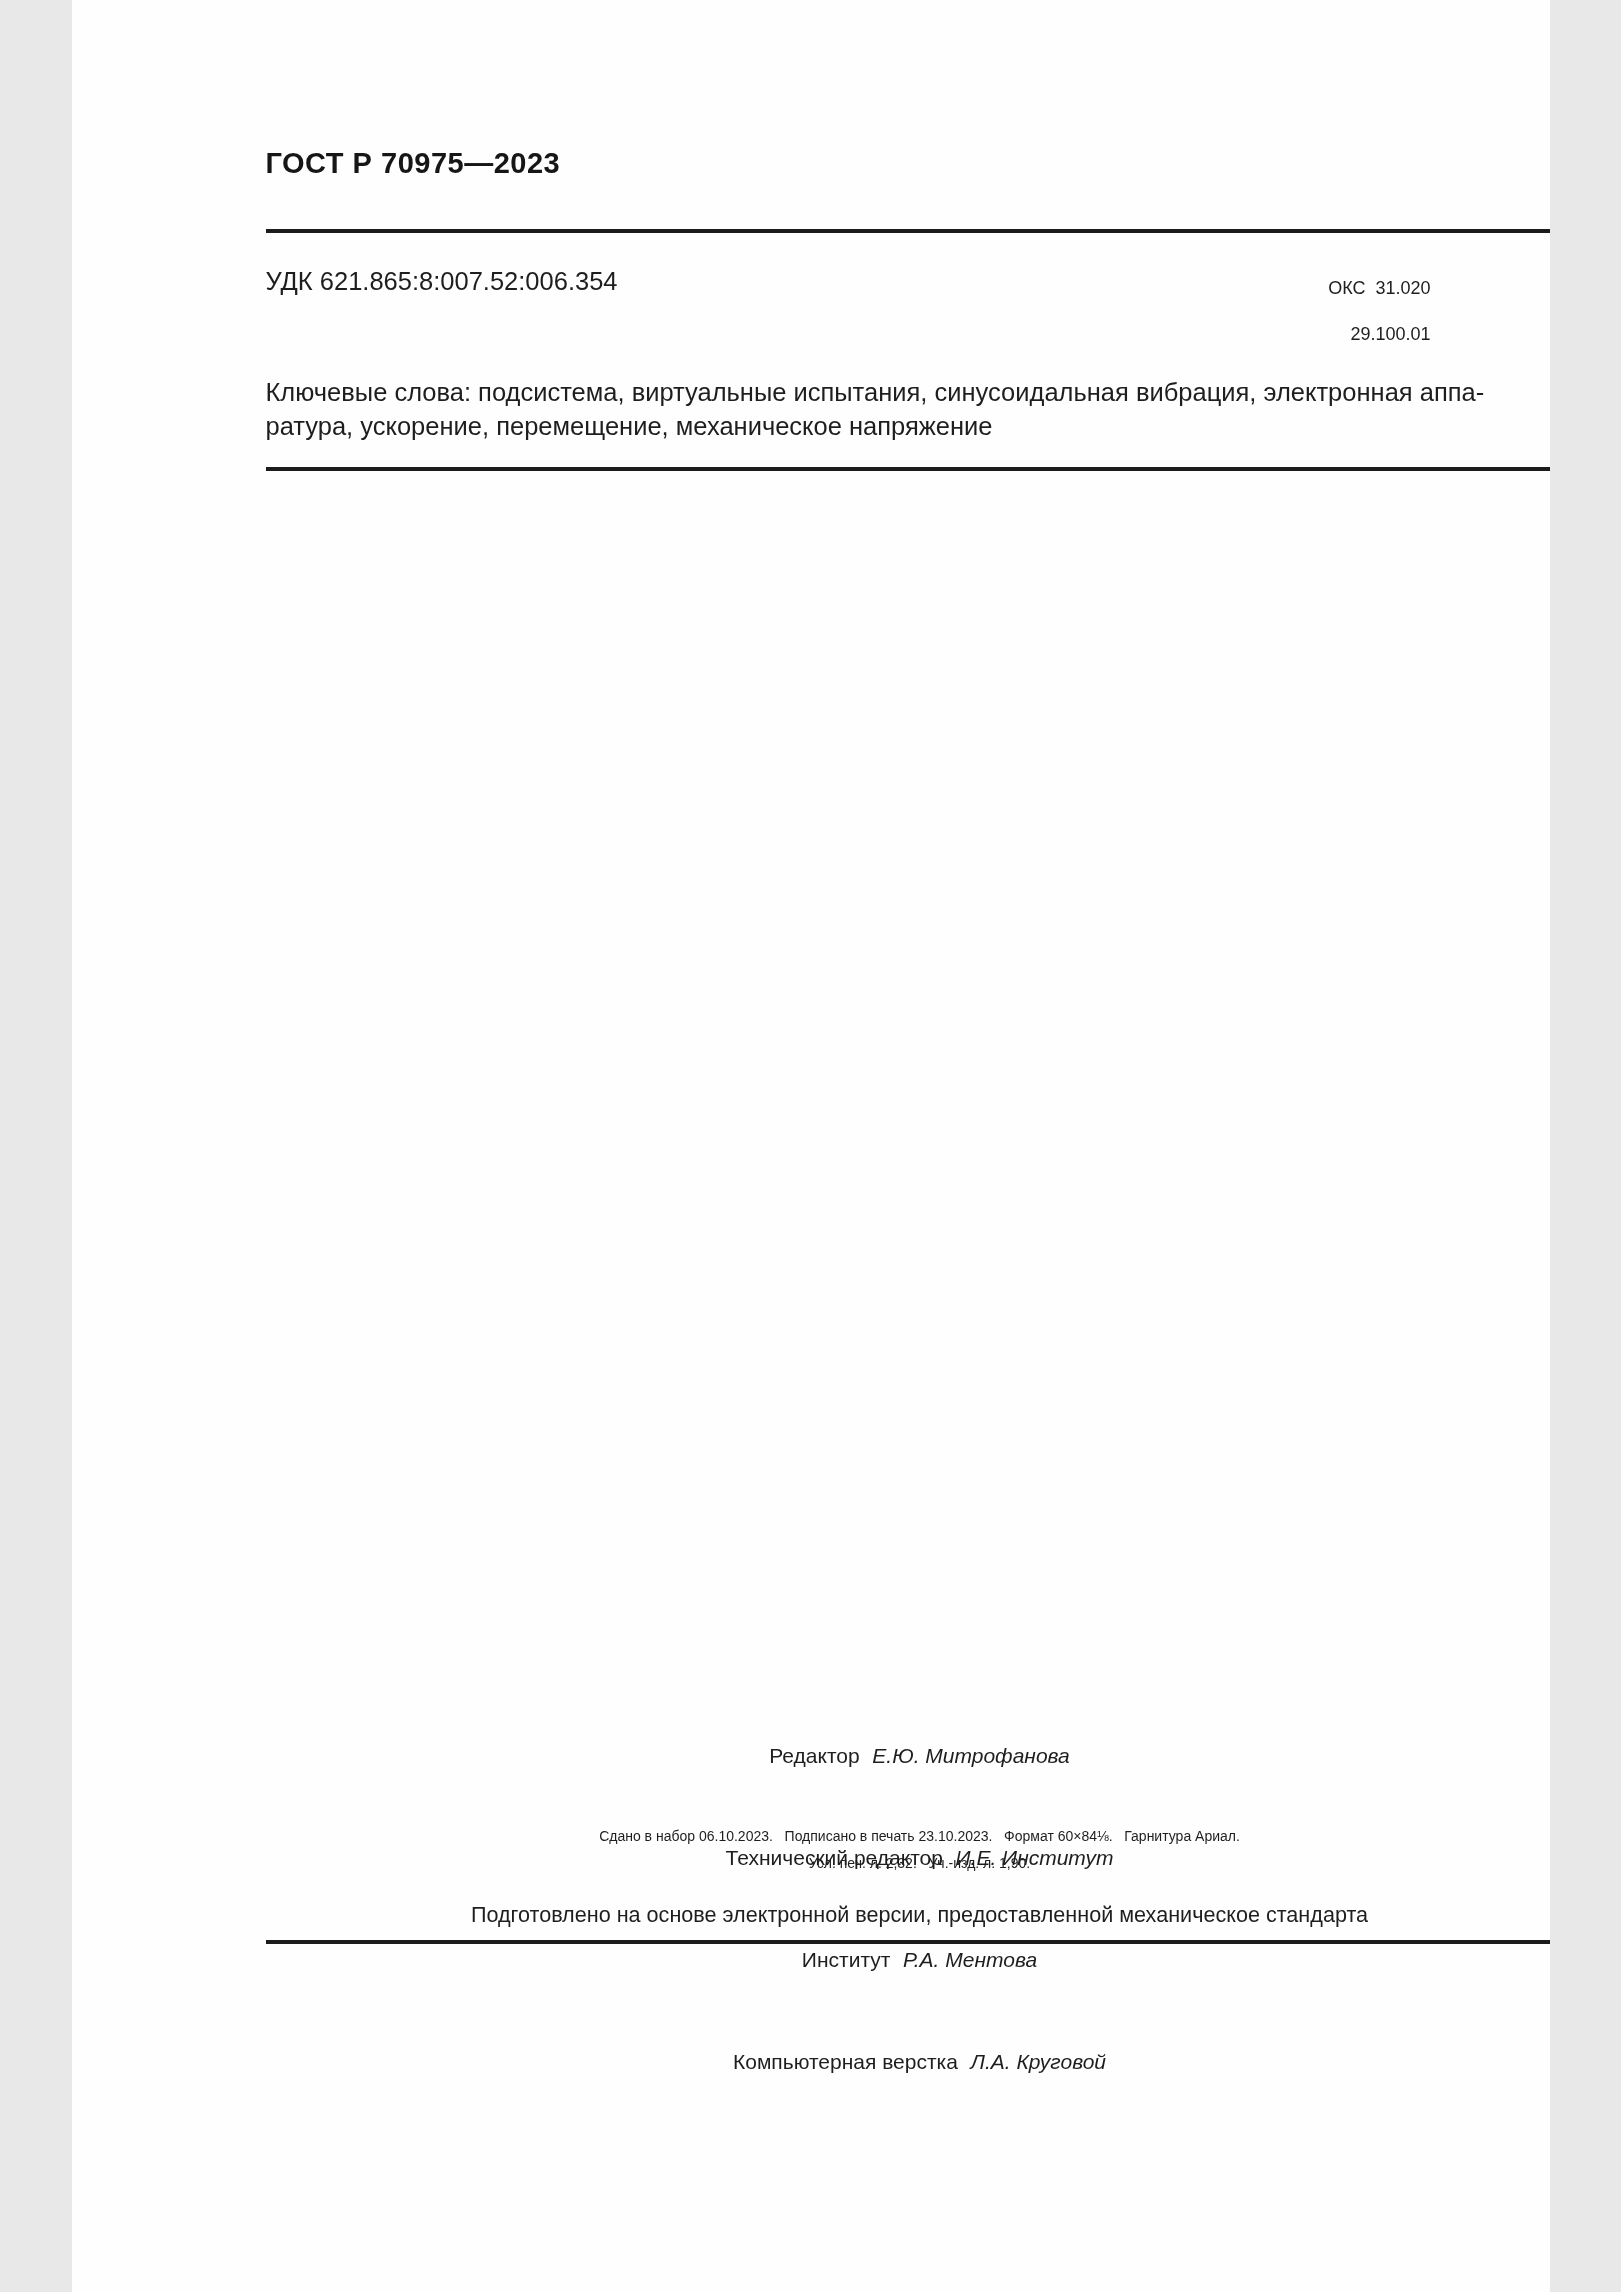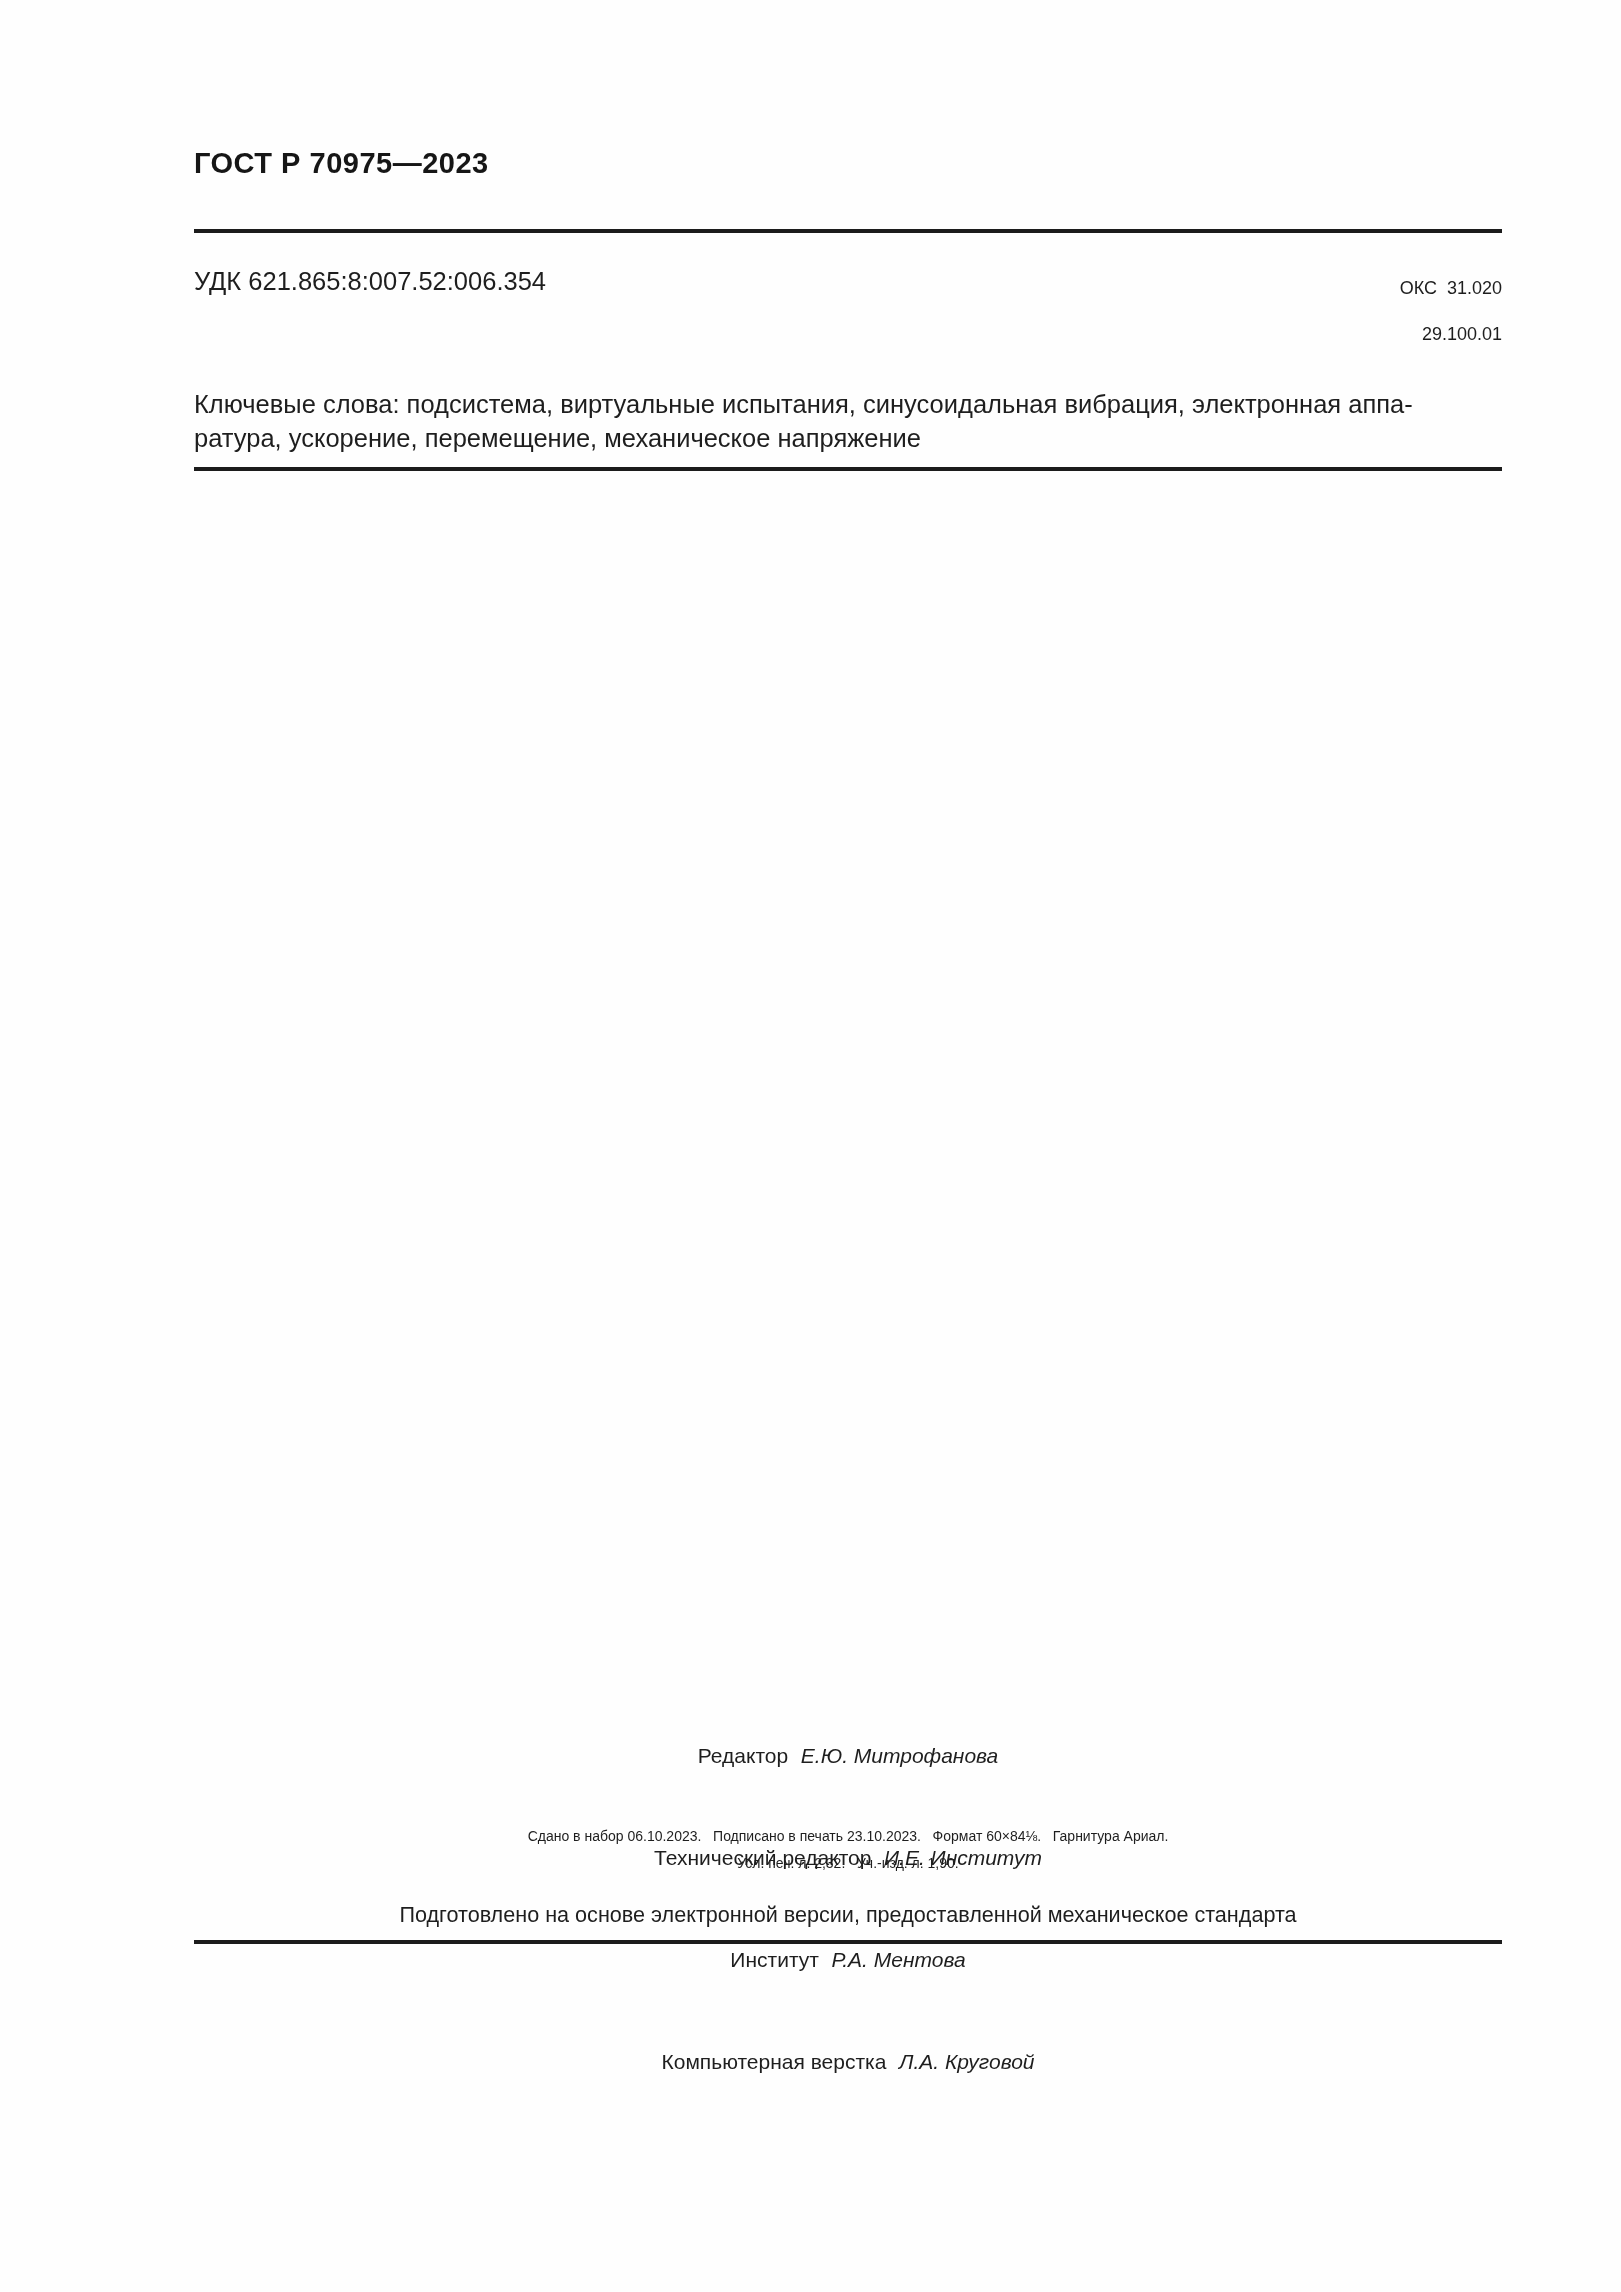--- a/index.html
+++ b/index.html
@@ -1,18 +1,18 @@
 <!DOCTYPE html>
 <html><head>
 <meta charset="utf-8">
 <style>
   html, body { margin: 0; padding: 0; background: #e8e8e8; }
   .page {
     position: relative;
-    width: 1621px;
+    width: 1478px;
     height: 2293px;
     margin: 0 auto;
     background: #fefefe;
     font-family: "Liberation Sans", sans-serif;
     color: #1e1e1e;
     overflow: hidden;
   }
   .doc-code {
     position: absolute;
     left: 194px;
@@ -45,21 +45,21 @@
     right: 119px;
     top: 265px;
     font-size: 18px;
     line-height: 46px;
     text-align: right;
     white-space: pre-wrap;
   }
   .keywords {
     position: absolute;
     left: 194px;
-    top: 387px;
+    top: 375px;
     width: 1308px;
     font-size: 25.5px;
     line-height: 34px;
     white-space: pre-wrap;
   }
   .center-col {
     position: absolute;
     left: 194px;
     width: 1308px;
     text-align: center;

